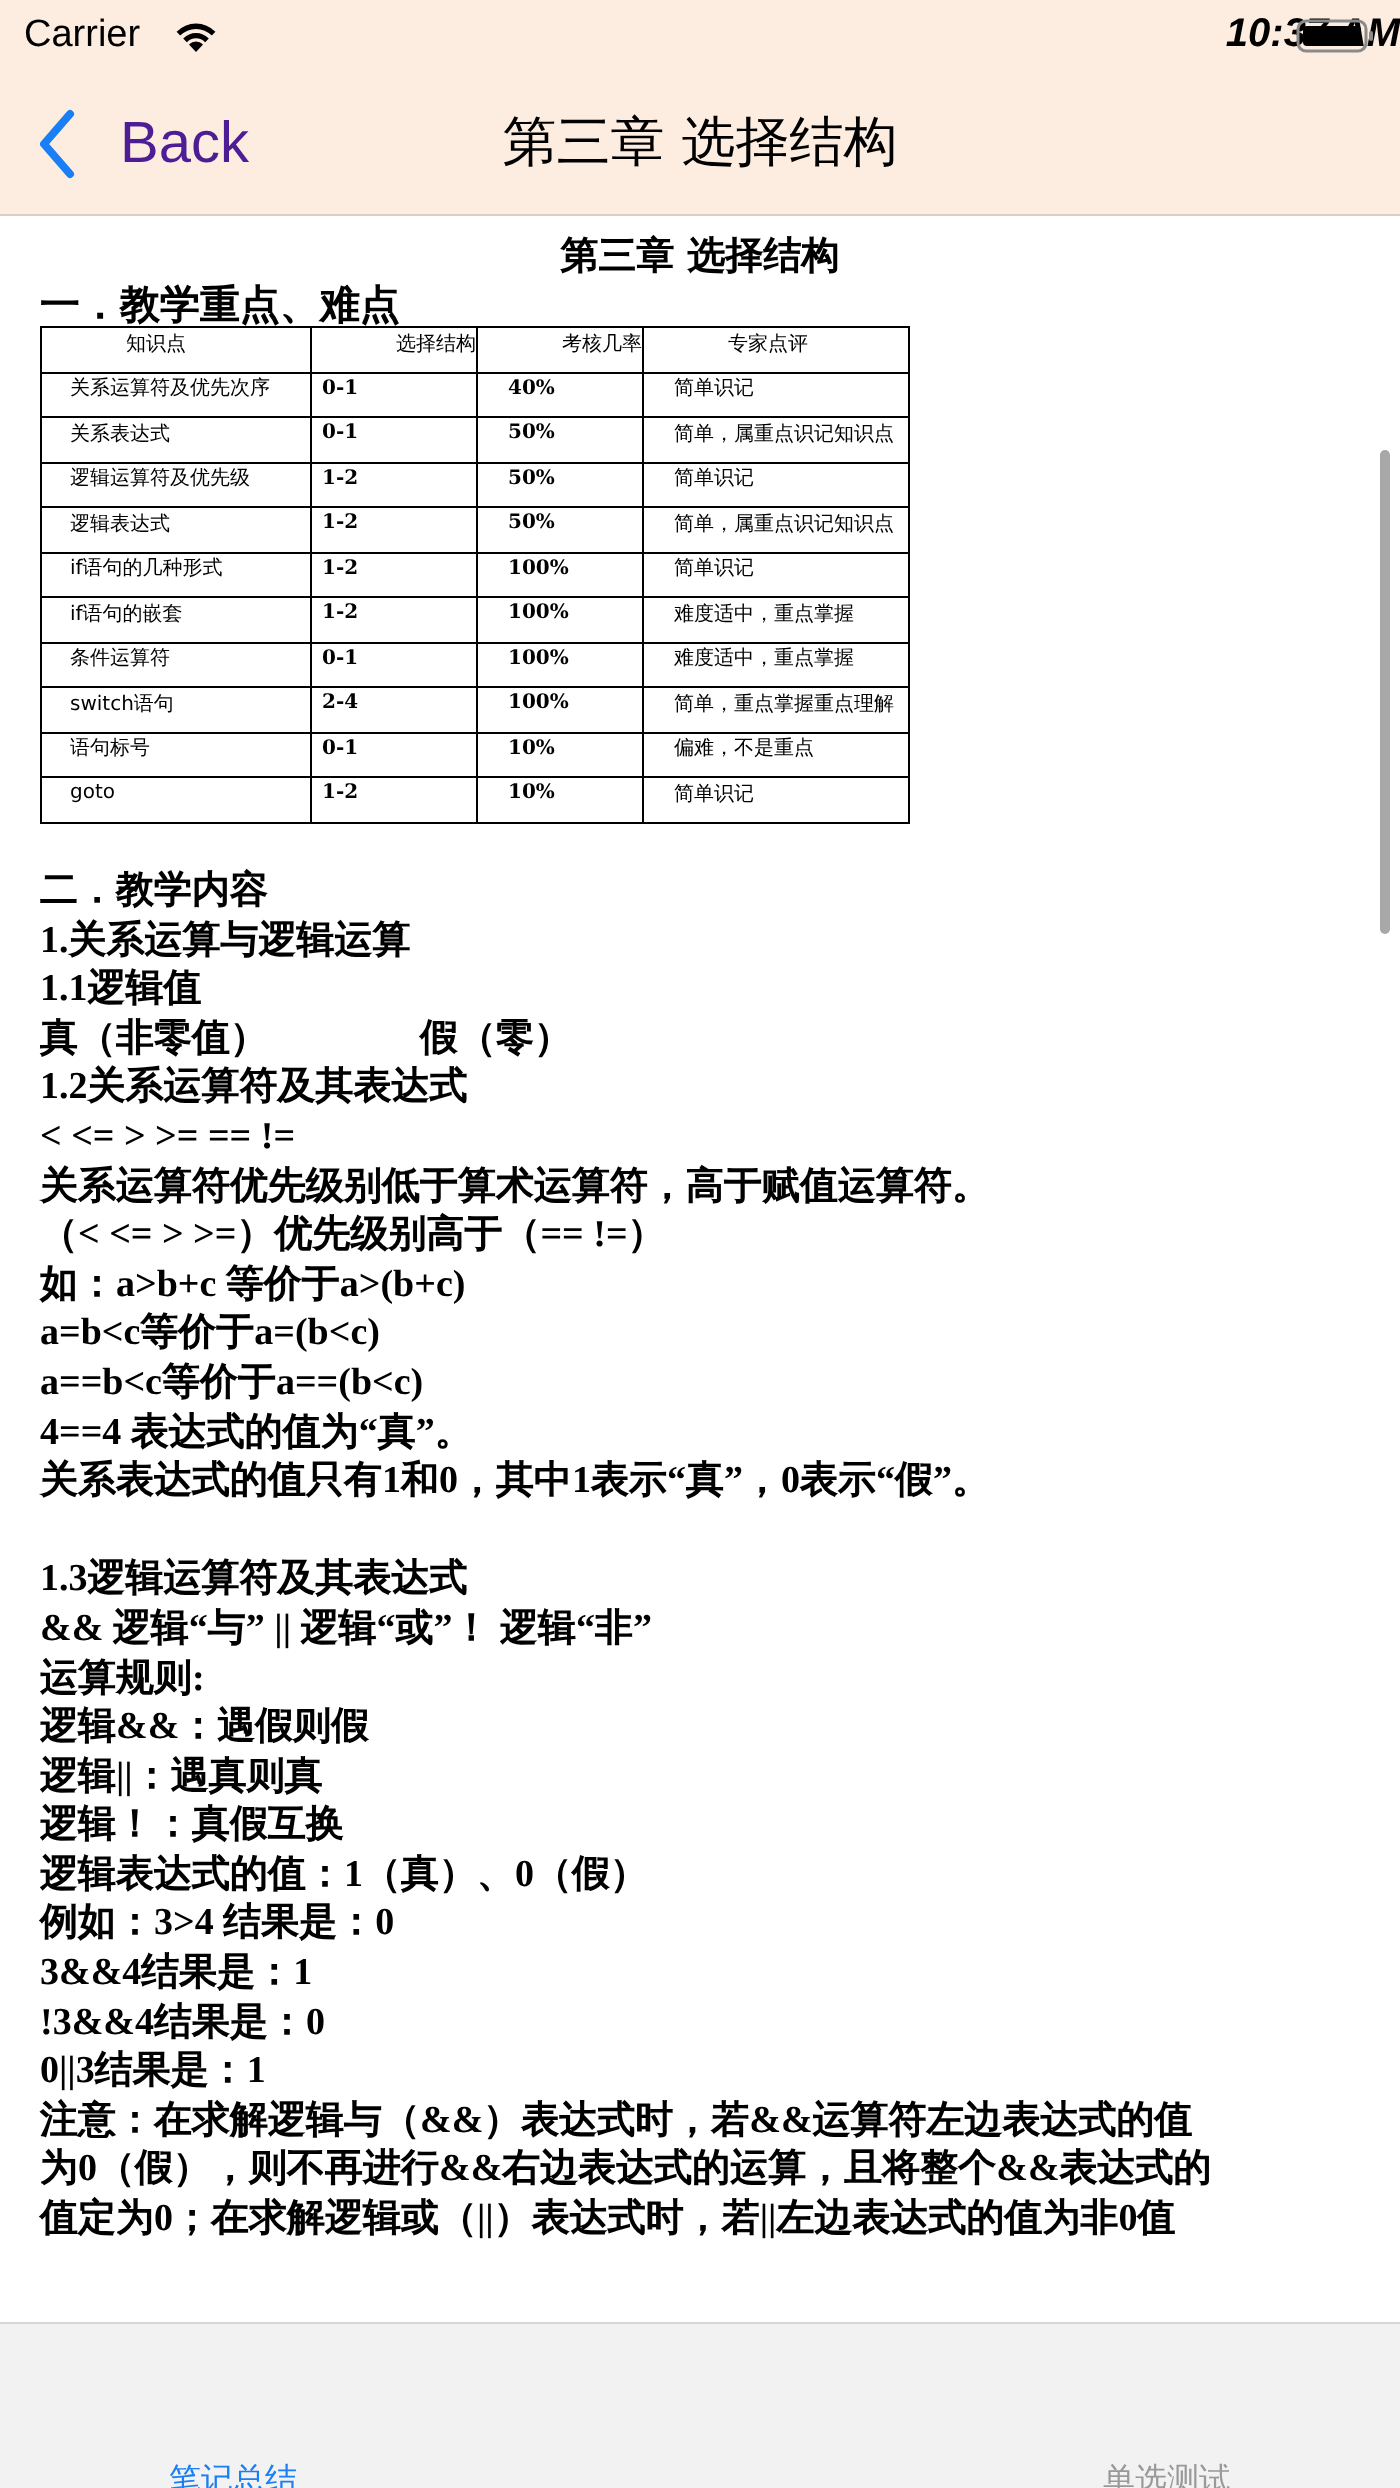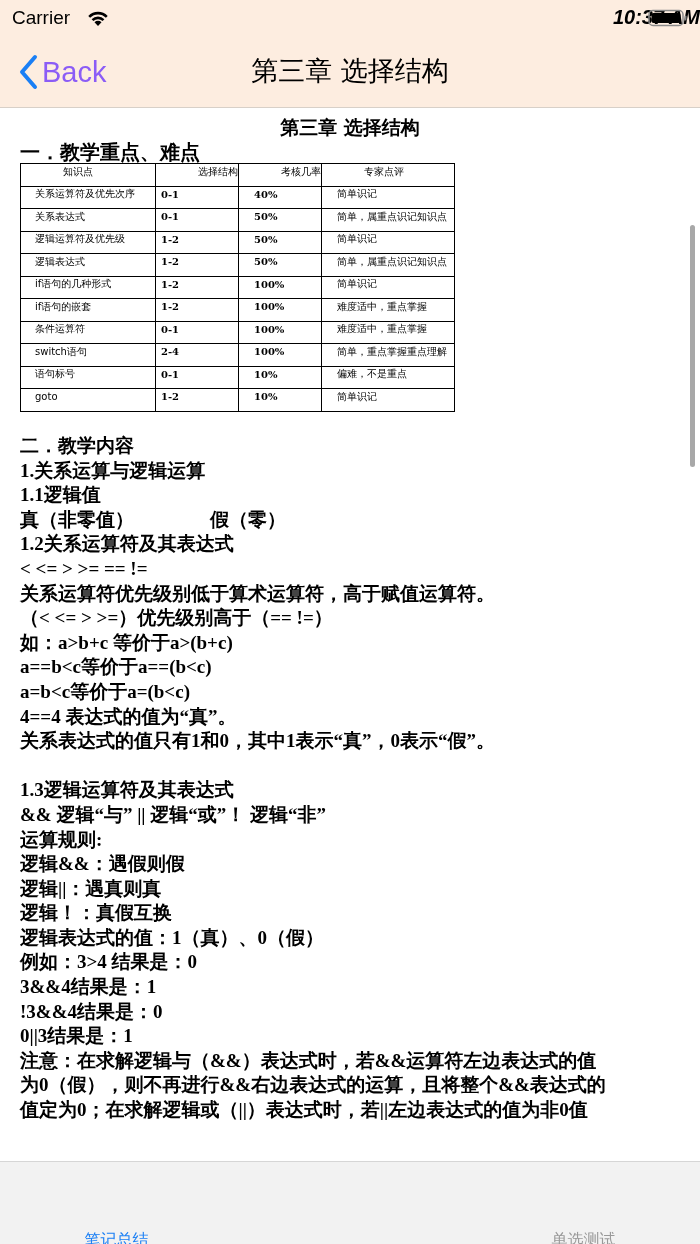--- a/index.html
+++ b/index.html
@@ -8,21 +8,21 @@
 
   .status-bar { position: absolute; top: 0; left: 0; width: 700px; height: 40px; background: #fdede0; }
   .carrier { position: absolute; left: 12px; top: 7px; font-size: 19px; font-family: "Liberation Sans", sans-serif; color: #000; }
   .wifi { position: absolute; left: 86px; top: 8px; width: 24px; height: 20px; }
   .time { position: absolute; left: 0; width: 700px; top: 6px; text-align: right; font-size: 20px; font-family: "Liberation Sans", sans-serif; font-weight: 600; font-style: italic; }
   .battery { position: absolute; right: 12px; top: 9px; width: 40px; height: 18px; }
 
   .nav-bar { position: absolute; top: 40px; left: 0; width: 700px; height: 68px; background: #fdede0; border-bottom: 1px solid #d8d0c8; }
   .back-button { position: absolute; left: 18px; top: 12px; height: 40px; display: flex; align-items: center; cursor: pointer; }
   .back-chevron { width: 22px; height: 36px; }
-  .back-label { margin-left: 2px; font-size: 29px; color: #8b5cf6; font-family: "Liberation Sans", sans-serif; }
+  .back-label { margin-left: 20px; font-size: 29px; color: #4c1d95; font-family: "Liberation Sans", sans-serif; }
   .nav-title { position: absolute; left: 0; width: 700px; top: 13px; text-align: center; font-size: 27px; font-weight: 500; }
 
   .content { position: absolute; top: 109px; left: 0; width: 700px; height: 1052px; overflow: hidden; background: #fff; }
   .doc-title { position: absolute; top: 6px; left: 0; width: 700px; text-align: center; font-size: 19px; font-weight: bold; }
   .section-heading { position: absolute; left: 20px; font-size: 20px; font-weight: bold; }
 
   table.kp { position: absolute; left: 20px; top: 54px; border-collapse: collapse; font-size: 10px; font-family: "DejaVu Serif", "Liberation Serif", serif; }
   table.kp td { border: 1.5px solid #000; height: 22.5px; padding: 0 0 6px 14px; vertical-align: middle; white-space: nowrap; font-weight: bold; }
   table.kp td.c0 { width: 135px; font-family: "DejaVu Sans", sans-serif; font-weight: normal; }
   table.kp td.c1 { width: 47px; padding-left: 5px; }
@@ -146,22 +146,22 @@
   <div class="body-lines">
     <div class="line">二．教学内容</div>
     <div class="line">1.关系运算与逻辑运算</div>
     <div class="line">1.1逻辑值</div>
     <div class="line">真（非零值）　　　　假（零）</div>
     <div class="line">1.2关系运算符及其表达式</div>
     <div class="line">&lt; &lt;= &gt; &gt;=  ==  !=</div>
     <div class="line">关系运算符优先级别低于算术运算符，高于赋值运算符。</div>
     <div class="line">（&lt; &lt;= &gt; &gt;=）优先级别高于（== !=）</div>
     <div class="line">如：a&gt;b+c 等价于a&gt;(b+c)</div>
+    <div class="line">a=b&lt;c等价于a=(b&lt;c)</div>
     <div class="line">a==b&lt;c等价于a==(b&lt;c)</div>
-    <div class="line">a=b&lt;c等价于a=(b&lt;c)</div>
     <div class="line">4==4 表达式的值为“真”。</div>
     <div class="line">关系表达式的值只有1和0，其中1表示“真”，0表示“假”。</div>
     <div class="line blank"></div>
     <div class="line">1.3逻辑运算符及其表达式</div>
     <div class="line">&amp;&amp; 逻辑“与” || 逻辑“或”！ 逻辑“非”</div>
     <div class="line">运算规则:</div>
     <div class="line">逻辑&amp;&amp;：遇假则假</div>
     <div class="line">逻辑||：遇真则真</div>
     <div class="line">逻辑！：真假互换</div>
     <div class="line">逻辑表达式的值：1（真）、0（假）</div>

